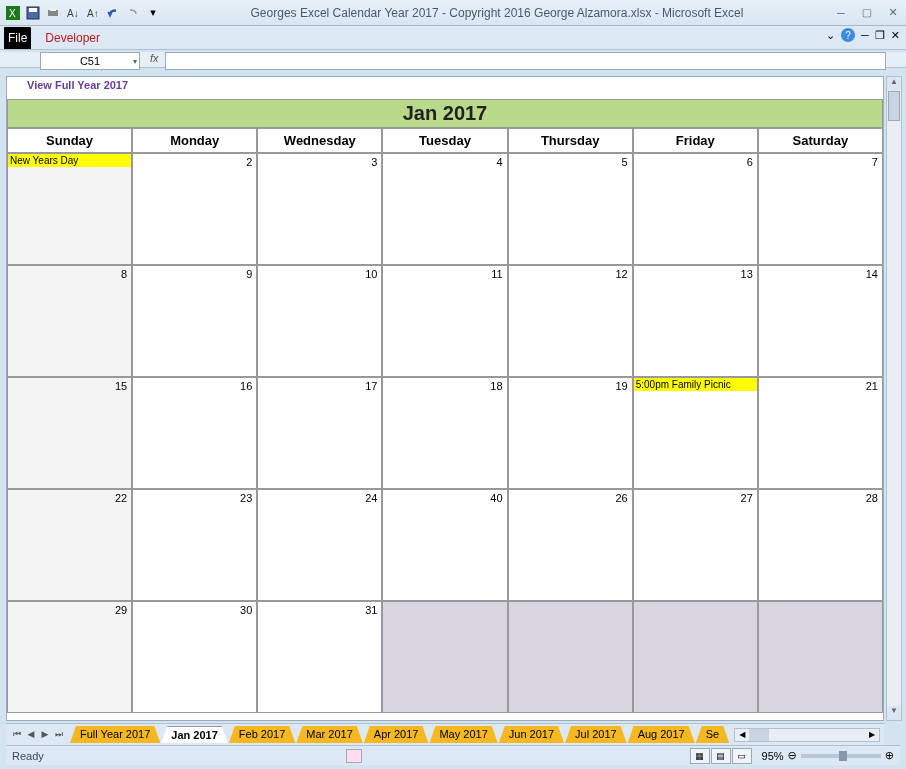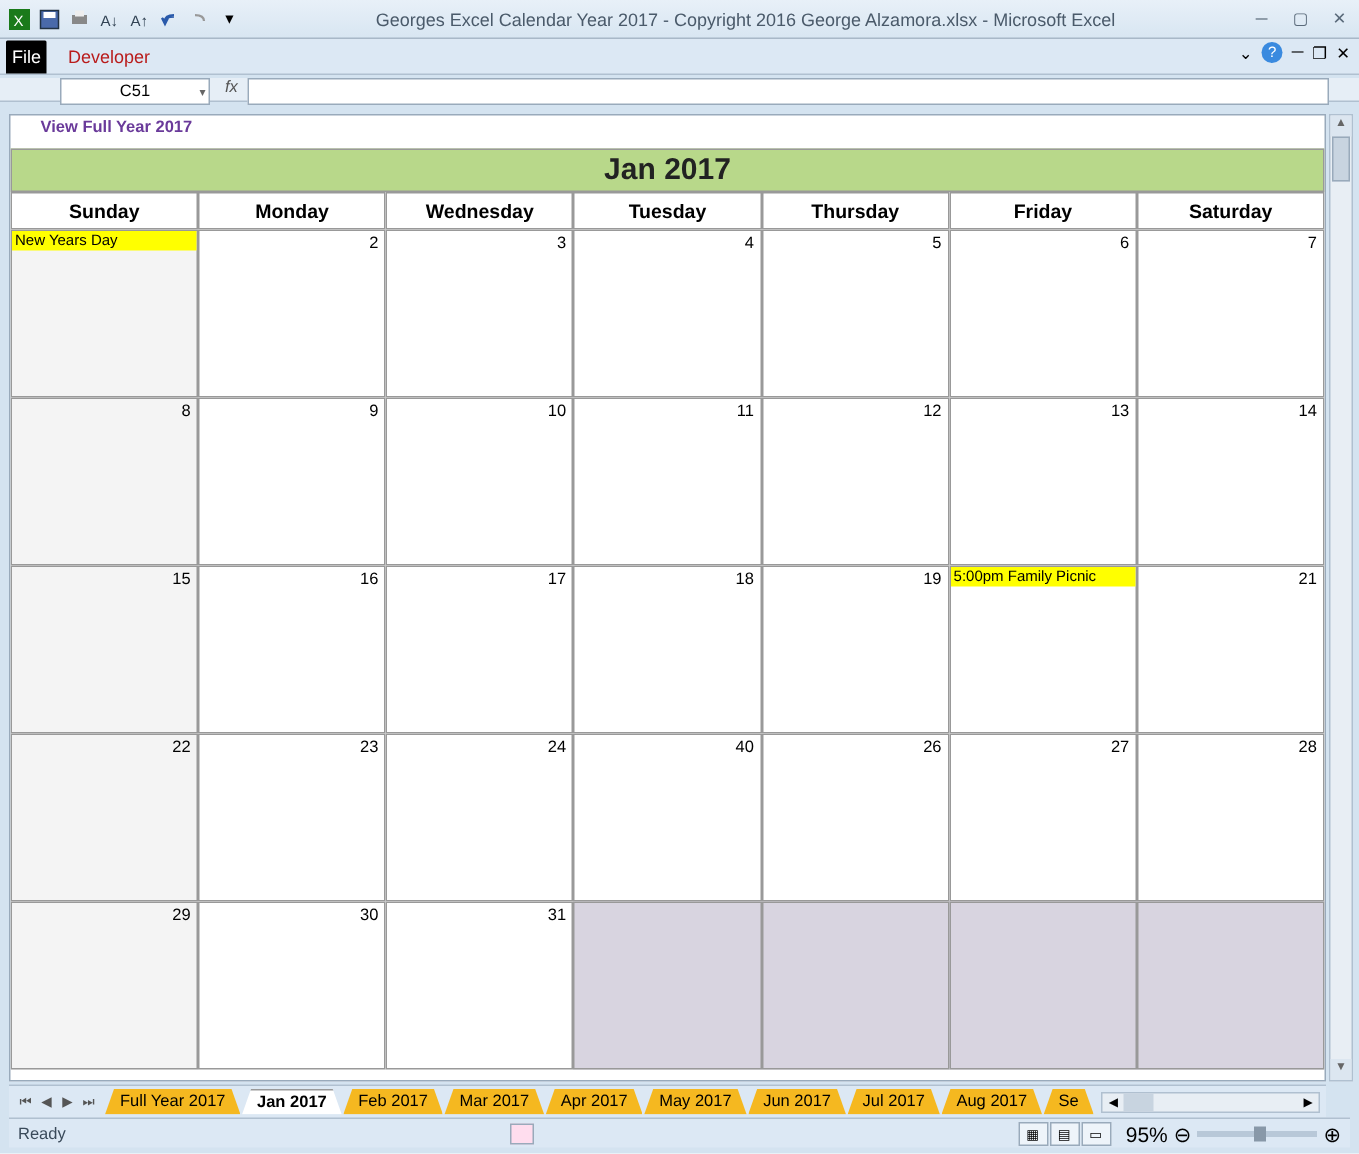--- a/index.html
+++ b/index.html
@@ -58,21 +58,21 @@
 .sheet-tab.active { background: #fff; font-weight: bold; border-top: 1px solid #999; }
 .hscroll { flex: 1; height: 14px; background: #e8eef4; margin: 0 4px; display: flex; align-items: center; border: 1px solid #b0c0d0; position: relative; }
 .hscroll .arrow { width: 14px; text-align: center; font-size: 8px; cursor: pointer; }
 .hscroll .thumb { position: absolute; left: 14px; width: 20px; top: 0; bottom: 0; background: #c8d4e0; }
 
 
 .statusbar { position: absolute; bottom: 4px; left: 6px; right: 6px; height: 20px; background: #dce8f4; display: flex; align-items: center; padding: 0 6px; border-top: 1px solid #b0c0d0; }
 .status-ready { flex: 1; font-size: 11px; color: #3a4a5a; }
 .view-btns { display: flex; gap: 1px; margin-right: 10px; }
 .view-btn { width: 20px; height: 16px; border: 1px solid #9ab; background: #eef4fa; cursor: pointer; display:flex; align-items:center; justify-content:center; font-size:9px; }
-.zoom { display: flex; align-items: center; gap: 4px; font-size: 14px; }
+.zoom { display: flex; align-items: center; gap: 4px; font-size: 11px; }
 .zoom-slider { width: 80px; height: 4px; background: #b8c8d8; position: relative; }
 .zoom-slider::after { content: ""; position: absolute; left: 38px; top: -3px; width: 8px; height: 10px; background: #8898a8; }
 
 svg { display: block; }
 </style>
 </head>
 <body>
 
 <div class="titlebar">
   <div class="qat">

